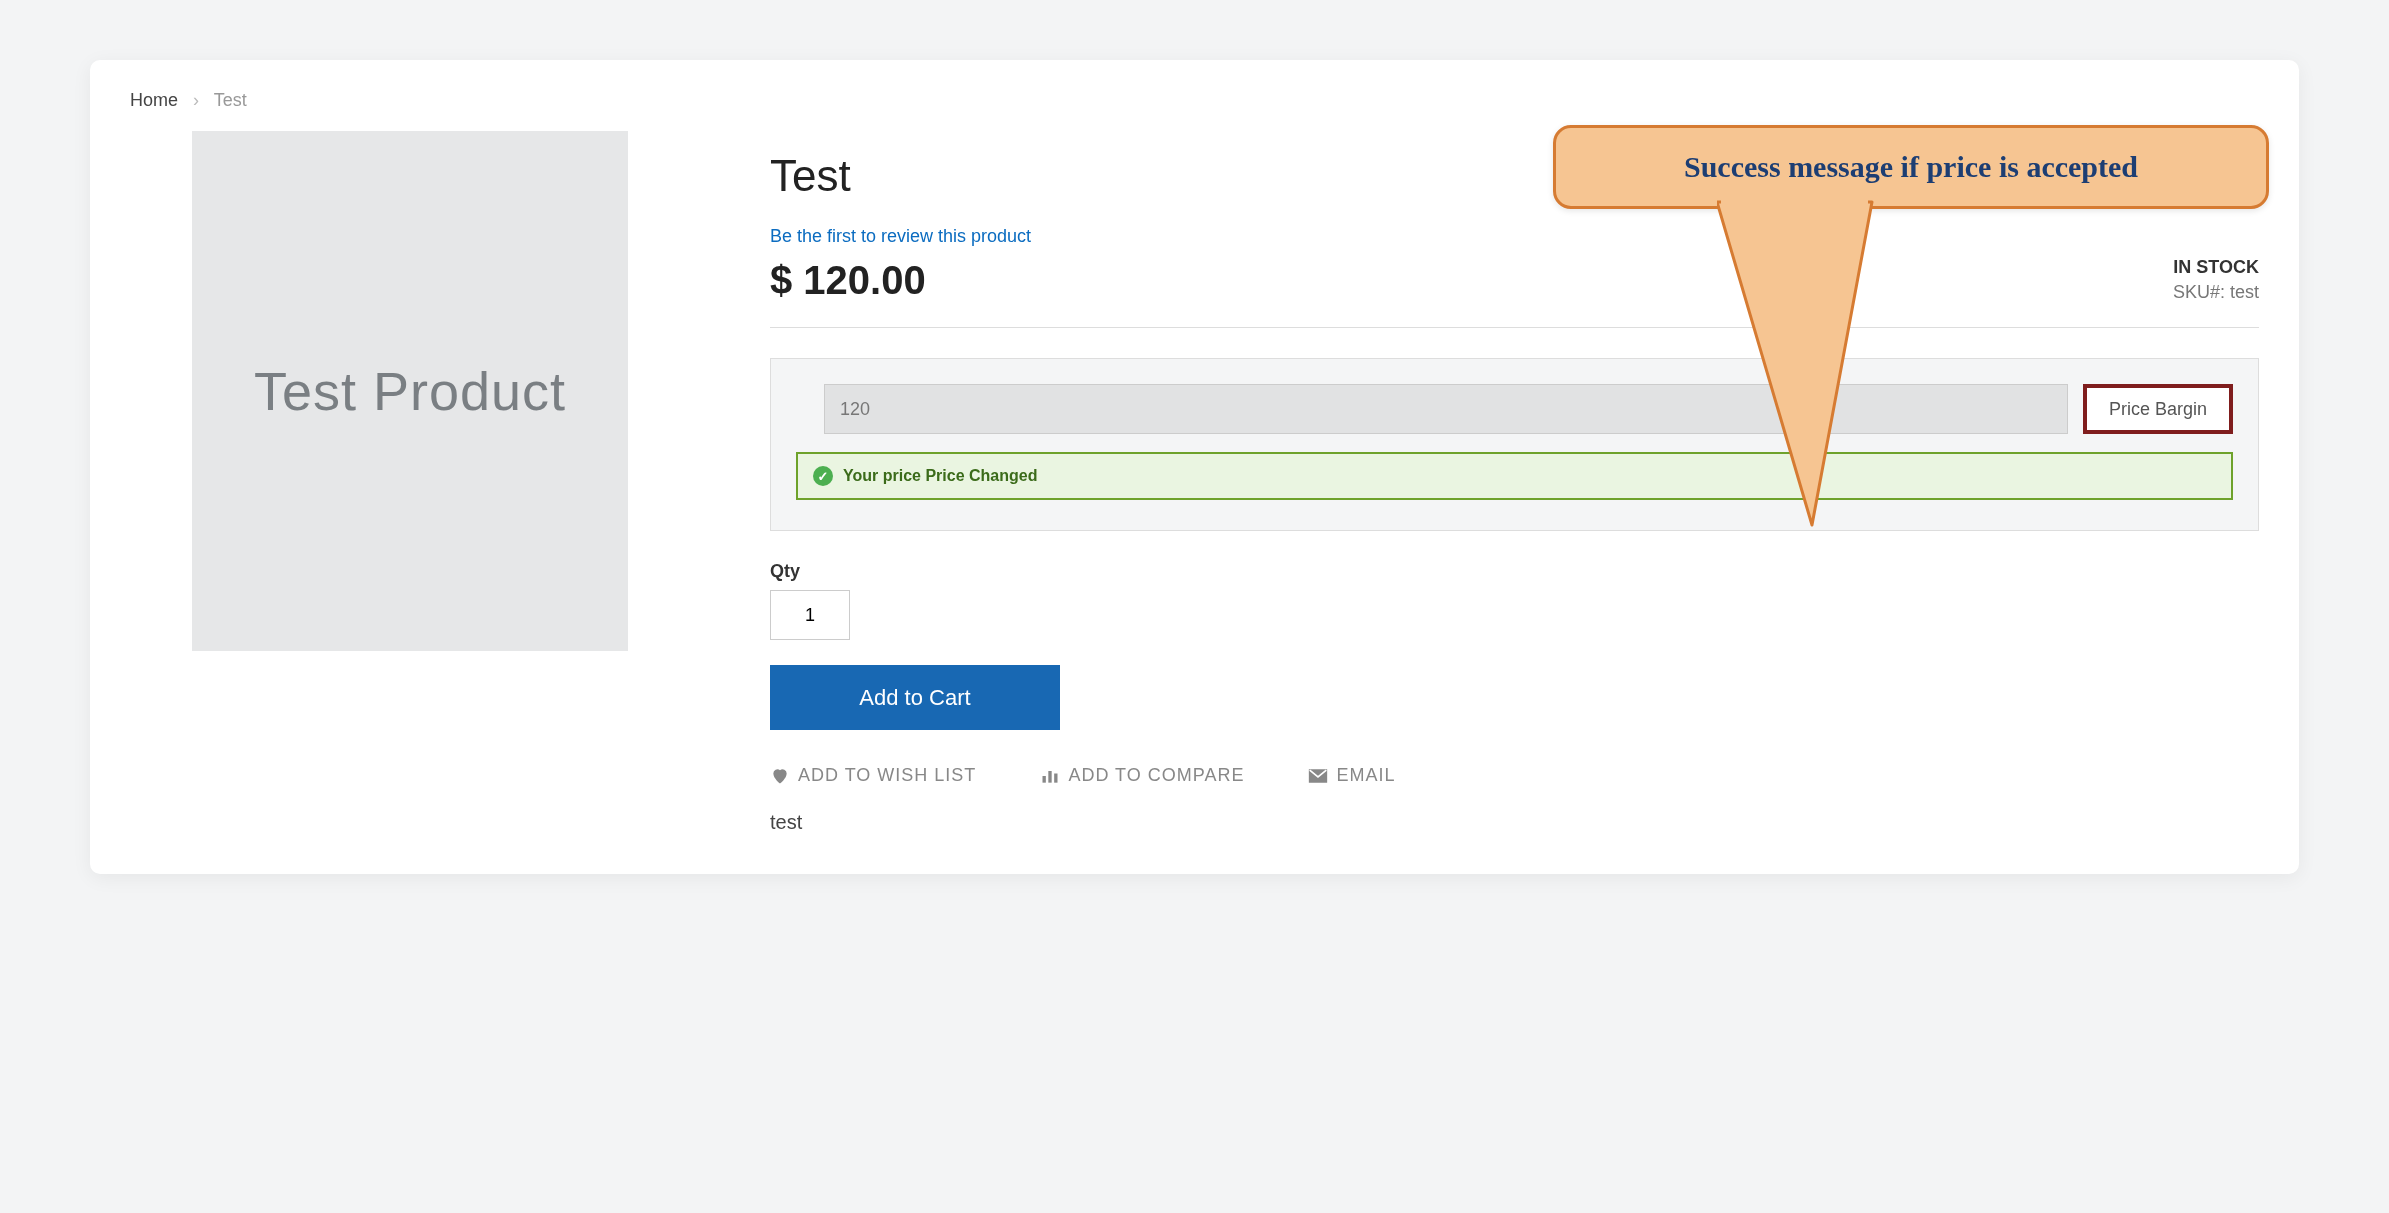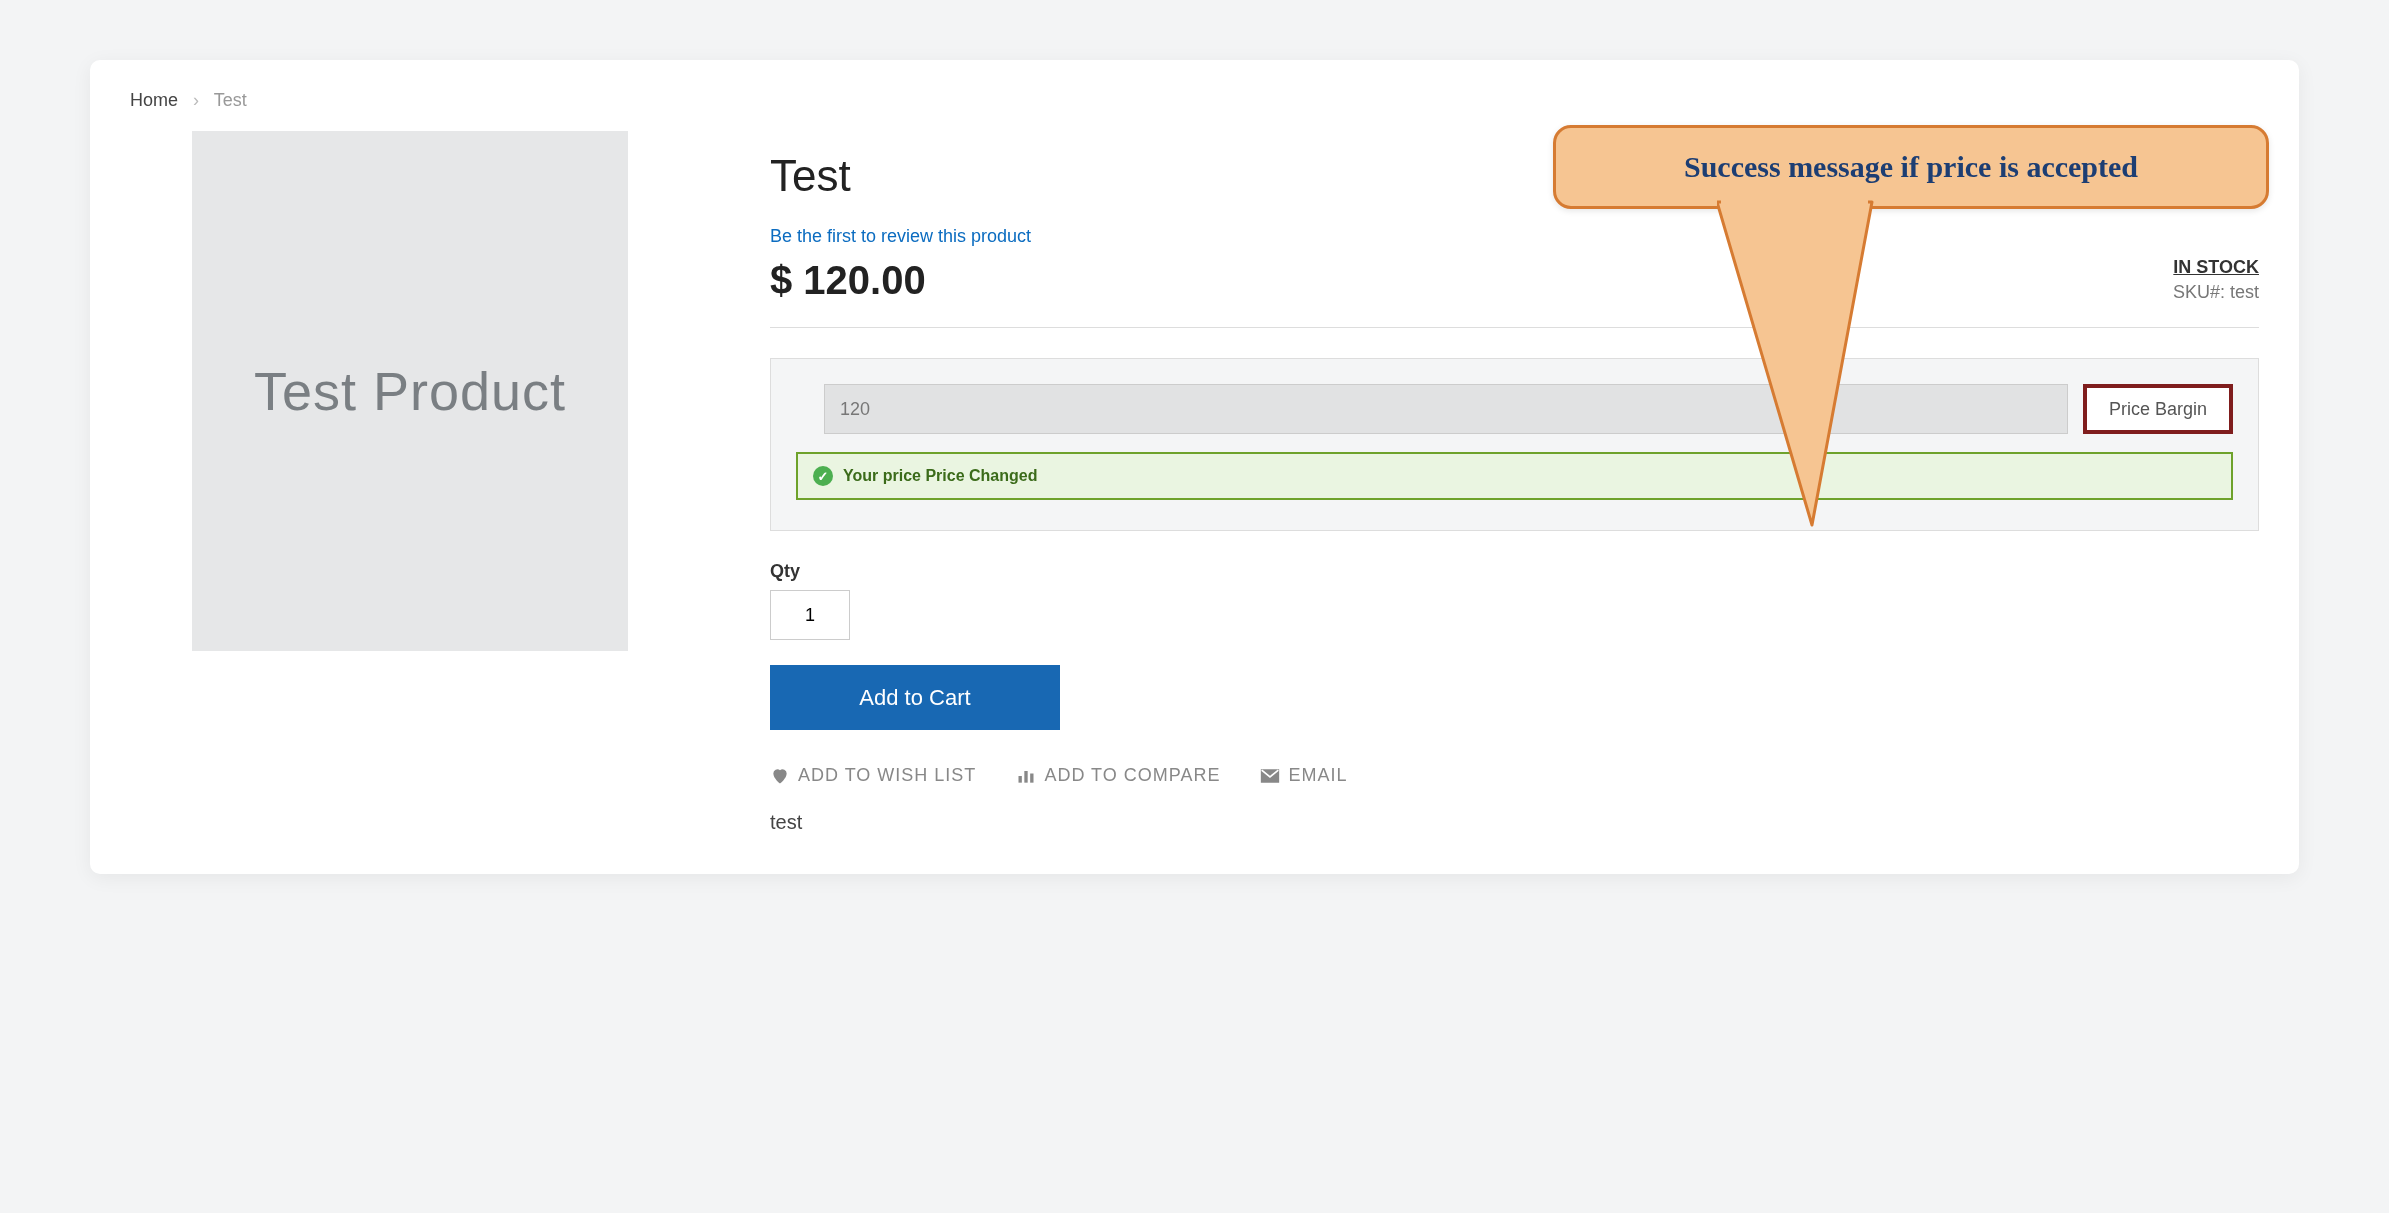--- a/index.html
+++ b/index.html
@@ -72,21 +72,21 @@
   .price {
     font-size: 40px;
     font-weight: 600;
     color: #222;
   }
   .stock-info {
     text-align: right;
     font-size: 18px;
     color: #555;
   }
-  .stock-info .in-stock { font-weight: 700; color: #333; text-decoration: underline; }
+  .stock-info .in-stock { font-weight: 700; color: #333; }
   .stock-info .sku { color: #777; margin-top: 4px; }
   .bargain-box {
     background: #f4f5f6;
     border: 1px solid #ddd;
     padding: 25px 25px 30px 25px;
     margin-bottom: 30px;
   }
   .base-price-label {
     font-size: 18px;
     color: #555;
@@ -155,21 +155,21 @@
     height: 65px;
     background: #1868b3;
     color: #fff;
     border: none;
     font-size: 22px;
     cursor: pointer;
     margin-bottom: 35px;
   }
   .actions-row {
     display: flex;
-    gap: 40px;
+    gap: 64px;
     font-size: 18px;
     color: #888;
     letter-spacing: 1px;
     margin-bottom: 25px;
   }
   .action-link { display: inline-flex; align-items: center; gap: 8px; cursor: pointer; }
   .action-link svg { width: 20px; height: 20px; fill: #888; }
   .desc { font-size: 20px; color: #444; }
 
   

